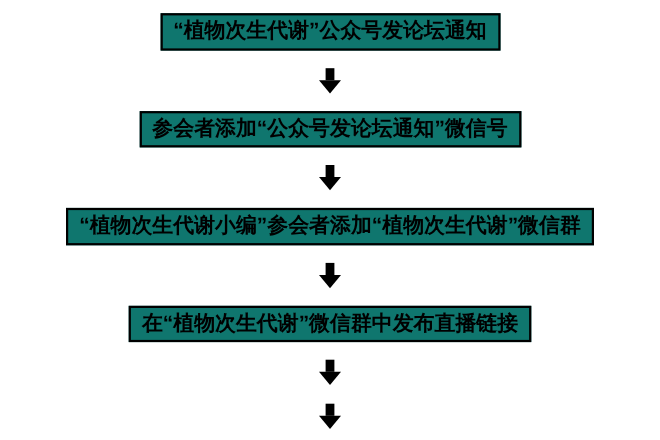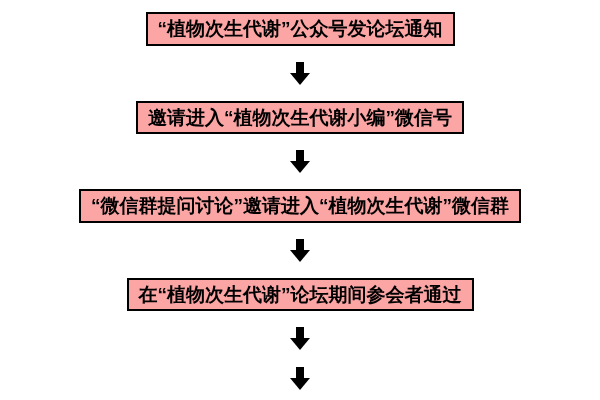--- a/index.html
+++ b/index.html
@@ -16,21 +16,21 @@
     height: 400px;
     display: flex;
     flex-direction: column;
     align-items: center;
     justify-content: space-between;
     box-sizing: border-box;
     padding: 12px 4px 10px 4px;
   }
   .box {
     border: 2px solid #000000;
-    background: #fca5a5;
+    background: #0f766e;
     color: #000000;
     font-weight: bold;
     font-size: 19px;
     line-height: 1.15;
     padding: 4px 10px;
     white-space: nowrap;
     text-align: center;
     max-width: 592px;
     box-sizing: border-box;
   }
@@ -59,35 +59,35 @@
 
 <div class="flow">
 
   <div class="box">“植物次生代谢”公众号发论坛通知</div>
 
   <div class="arrow">
     <div class="stem"></div>
     <div class="head"></div>
   </div>
 
-  <div class="box">邀请进入“植物次生代谢小编”微信号</div>
+  <div class="box">参会者添加“公众号发论坛通知”微信号</div>
 
   <div class="arrow">
     <div class="stem"></div>
     <div class="head"></div>
   </div>
 
-  <div class="box">“微信群提问讨论”邀请进入“植物次生代谢”微信群</div>
+  <div class="box">“植物次生代谢小编”参会者添加“植物次生代谢”微信群</div>
 
   <div class="arrow">
     <div class="stem"></div>
     <div class="head"></div>
   </div>
 
-  <div class="box">在“植物次生代谢”论坛期间参会者通过</div>
+  <div class="box">在“植物次生代谢”微信群中发布直播链接</div>
 
   <div class="arrow">
     <div class="stem"></div>
     <div class="head"></div>
   </div>
 
 
   <div class="arrow">
     <div class="stem"></div>
     <div class="head"></div>

